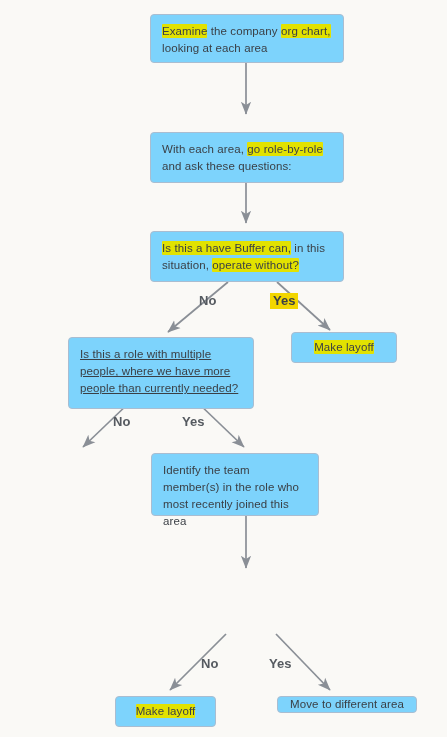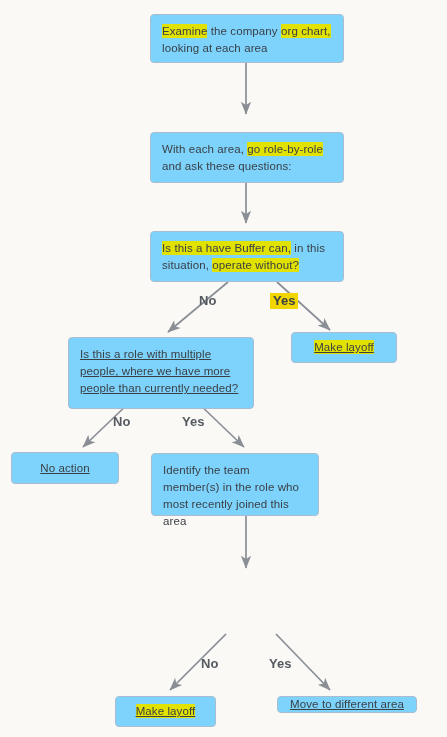--- a/index.html
+++ b/index.html
@@ -38,21 +38,20 @@
     line-height: 17px;
     padding: 8px 11px;
     letter-spacing: 0.1px;
   }
   .node.center {
     display: flex;
     align-items: center;
     justify-content: center;
     padding: 6px 10px;
     text-align: center;
-    text-decoration: underline;
   }
   .node .txt {
     display: block;
   }
   mark.hl {
     background: #e2e200;
     color: #3a3f45;
     padding: 1px 0 1px 0;
     border-radius: 1px;
   }
@@ -116,23 +115,20 @@
   </div>
 
   <div class="node" style="left:68px; top:337px; width:186px; height:72px;text-decoration:underline;">
     <span class="txt"><span>Is this a role with multiple people, where we have more people than currently needed?</span></span>
   </div>
 
   <div class="edge-label" style="left:113px; top:415px;">No</div>
 
   <div class="edge-label" style="left:182px; top:415px;">Yes</div>
 
-  <div class="node center" style="left:11px; top:452px; width:108px; height:32px;">
-    <span class="txt"><span>No action</span></span>
-  </div>
 
   <div class="node" style="left:151px; top:453px; width:168px; height:63px;">
     <span class="txt"><span>Identify the team member(s) in the role who most recently joined this area</span></span>
   </div>
 
 
   <div class="edge-label" style="left:201px; top:657px;">No</div>
 
   <div class="edge-label" style="left:269px; top:657px;">Yes</div>
 

